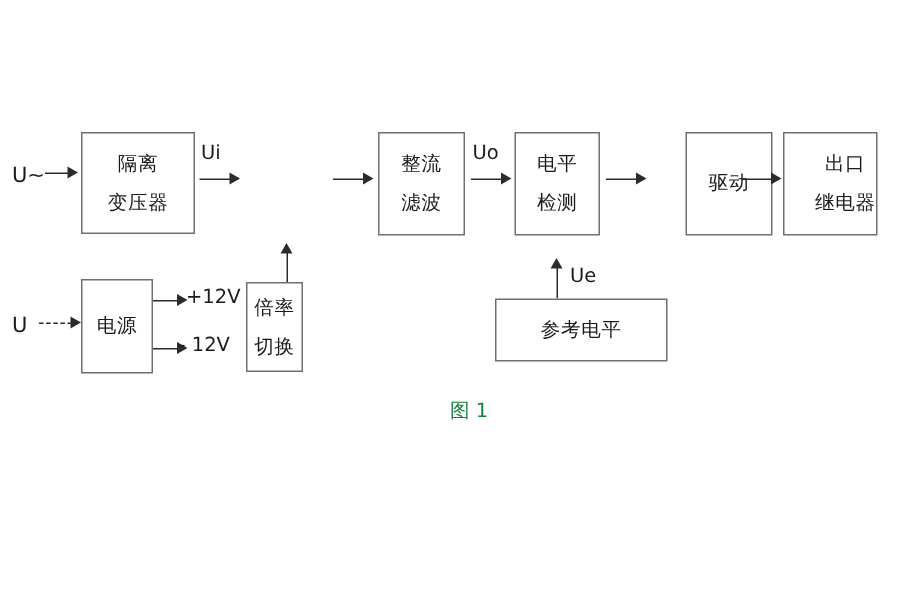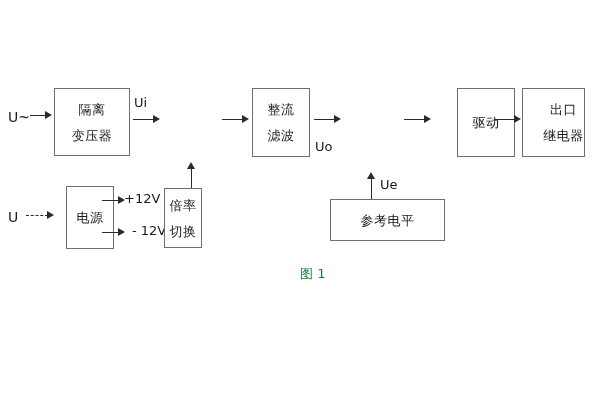--- a/index.html
+++ b/index.html
@@ -134,27 +134,31 @@
   <div class="arrow-h" style="left:222px; top:115px; width:28px;">
     <div class="shaft" style="width:21px;"></div>
     <div class="head" style="left:20px;"></div>
   </div>
 
   <div class="box" style="left:252px; top:88px; width:58px; height:69px;">
     <span class="ln">整流</span>
     <span class="ln">滤波</span>
   </div>
 
-  <div class="label" style="left:315px; top:96px;margin-top:44px;">Uo</div>
+  <div class="label" style="left:315px; top:96px;">Uo</div>
 
   <div class="arrow-h" style="left:314px; top:115px; width:28px;">
     <div class="shaft" style="width:21px;"></div>
     <div class="head" style="left:20px;"></div>
   </div>
 
+  <div class="box" style="left:343px; top:88px; width:57px; height:69px;">
+    <span class="ln">电平</span>
+    <span class="ln">检测</span>
+  </div>
 
   <div class="arrow-h" style="left:404px; top:115px; width:28px;">
     <div class="shaft" style="width:21px;"></div>
     <div class="head" style="left:20px;"></div>
   </div>
 
   <div class="box single" style="left:457px; top:88px; width:58px; height:69px;">
     <span class="ln">驱动</span>
   </div>
 
@@ -168,35 +172,35 @@
     <span class="ln">继电器</span>
   </div>
 
   <div class="label big" style="left:8px; top:210px;">U</div>
 
   <div class="arrow-h" style="left:26px; top:211px; width:28px;">
     <div class="shaft dashed" style="width:22px;"></div>
     <div class="head" style="left:21px;"></div>
   </div>
 
-  <div class="box single" style="left:54px; top:186px; width:48px; height:63px;margin-left:12px;">
+  <div class="box single" style="left:54px; top:186px; width:48px; height:63px;">
     <span class="ln">电源</span>
   </div>
 
   <div class="arrow-h" style="left:102px; top:196px; width:24px;">
     <div class="shaft" style="width:17px;"></div>
     <div class="head" style="left:16px;"></div>
   </div>
   <div class="label" style="left:124px; top:192px;">+12V</div>
 
   <div class="arrow-h" style="left:102px; top:228px; width:24px;">
     <div class="shaft" style="width:17px;"></div>
     <div class="head" style="left:16px;"></div>
   </div>
-  <div class="label" style="left:132px; top:224px;">- 12V</div>
+  <div class="label" style="left:119px; top:224px;">- 12V</div>
 
   <div class="arrow-v" style="left:187px; top:162px; height:26px;">
     <div class="shaft" style="top:6px; height:20px;"></div>
     <div class="head" style="top:0;"></div>
   </div>
 
   <div class="box" style="left:164px; top:188px; width:38px; height:60px;">
     <span class="ln">倍率</span>
     <span class="ln">切换</span>
   </div>

